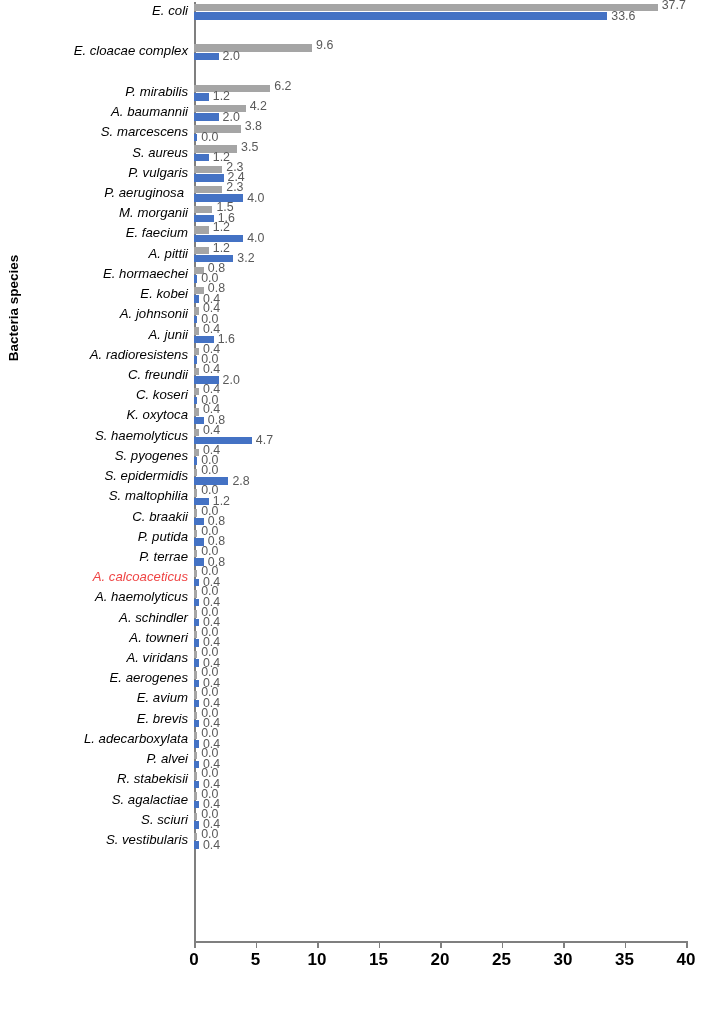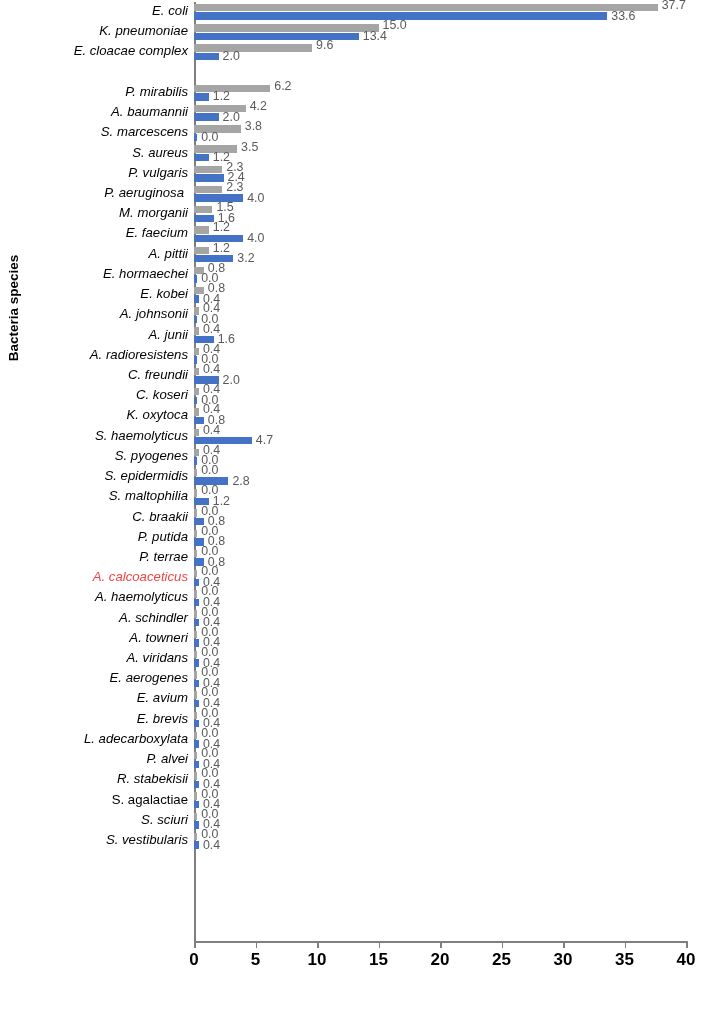--- a/index.html
+++ b/index.html
@@ -158,27 +158,20 @@
   <div id="axisline"></div>
 
   <div id="plot">
       <div class="row" style="top: 0px;">
         <div style="position: absolute; right: 100%; margin-right: 6px; top: 1px; font-size: 13.2px; font-style: italic; color: rgb(0, 0, 0); white-space: nowrap;">E. coli</div>
         <div class="bar during" style="width: 463.71px; background: rgb(165, 165, 165);"></div>
         <div class="vlabel during" style="left: 467.71px;">37.7</div>
         <div class="bar after" style="width: 413.28px; background: rgb(68, 114, 196);"></div>
         <div class="vlabel after" style="left: 417.28px;">33.6</div>
       </div>
-      <div class="row" style="top: 20.22px;">
-        <div style="position: absolute; right: 100%; margin-right: 6px; top: 1px; font-size: 13.2px; font-style: italic; color: rgb(0, 0, 0); white-space: nowrap;">K. pneumoniae</div>
-        <div class="bar during" style="width: 184.5px; background: rgb(165, 165, 165);"></div>
-        <div class="vlabel during" style="left: 188.5px;">15.0</div>
-        <div class="bar after" style="width: 164.82px; background: rgb(68, 114, 196);"></div>
-        <div class="vlabel after" style="left: 168.82px;">13.4</div>
-      </div>
       <div class="row" style="top: 40.44px;">
         <div style="position: absolute; right: 100%; margin-right: 6px; top: 1px; font-size: 13.2px; font-style: italic; color: rgb(0, 0, 0); white-space: nowrap;">E. cloacae complex</div>
         <div class="bar during" style="width: 118.08px; background: rgb(165, 165, 165);"></div>
         <div class="vlabel during" style="left: 122.08px;">9.6</div>
         <div class="bar after" style="width: 24.6px; background: rgb(68, 114, 196);"></div>
         <div class="vlabel after" style="left: 28.6px;">2.0</div>
       </div>
       <div class="row" style="top: 80.88px;">
         <div style="position: absolute; right: 100%; margin-right: 6px; top: 1px; font-size: 13.2px; font-style: italic; color: rgb(0, 0, 0); white-space: nowrap;">P. mirabilis</div>
         <div class="bar during" style="width: 76.26px; background: rgb(165, 165, 165);"></div>
@@ -418,21 +411,21 @@
         <div class="vlabel after" style="left: 8.92px;">0.4</div>
       </div>
       <div class="row" style="top: 768.36px;">
         <div style="position: absolute; right: 100%; margin-right: 6px; top: 1px; font-size: 13.2px; font-style: italic; color: rgb(0, 0, 0); white-space: nowrap;">R. stabekisii</div>
         <div class="bar during" style="width: 3.2px; background: rgb(165, 165, 165);"></div>
         <div class="vlabel during" style="left: 7.2px;">0.0</div>
         <div class="bar after" style="width: 4.92px; background: rgb(68, 114, 196);"></div>
         <div class="vlabel after" style="left: 8.92px;">0.4</div>
       </div>
       <div class="row" style="top: 788.58px;">
-        <div style="position: absolute; right: 100%; margin-right: 6px; top: 1px; font-size: 13.2px; color: rgb(0, 0, 0); white-space: nowrap;">S. agalactiae</div>
+        <div style="position: absolute; right: 100%; margin-right: 6px; top: 1px; font-size: 13.2px; font-style: italic; color: rgb(0, 0, 0); white-space: nowrap;">S. agalactiae</div>
         <div class="bar during" style="width: 3.2px; background: rgb(165, 165, 165);"></div>
         <div class="vlabel during" style="left: 7.2px;">0.0</div>
         <div class="bar after" style="width: 4.92px; background: rgb(68, 114, 196);"></div>
         <div class="vlabel after" style="left: 8.92px;">0.4</div>
       </div>
       <div class="row" style="top: 808.8px;">
         <div style="position: absolute; right: 100%; margin-right: 6px; top: 1px; font-size: 13.2px; font-style: italic; color: rgb(0, 0, 0); white-space: nowrap;">S. sciuri</div>
         <div class="bar during" style="width: 3.2px; background: rgb(165, 165, 165);"></div>
         <div class="vlabel during" style="left: 7.2px;">0.0</div>
         <div class="bar after" style="width: 4.92px; background: rgb(68, 114, 196);"></div>

